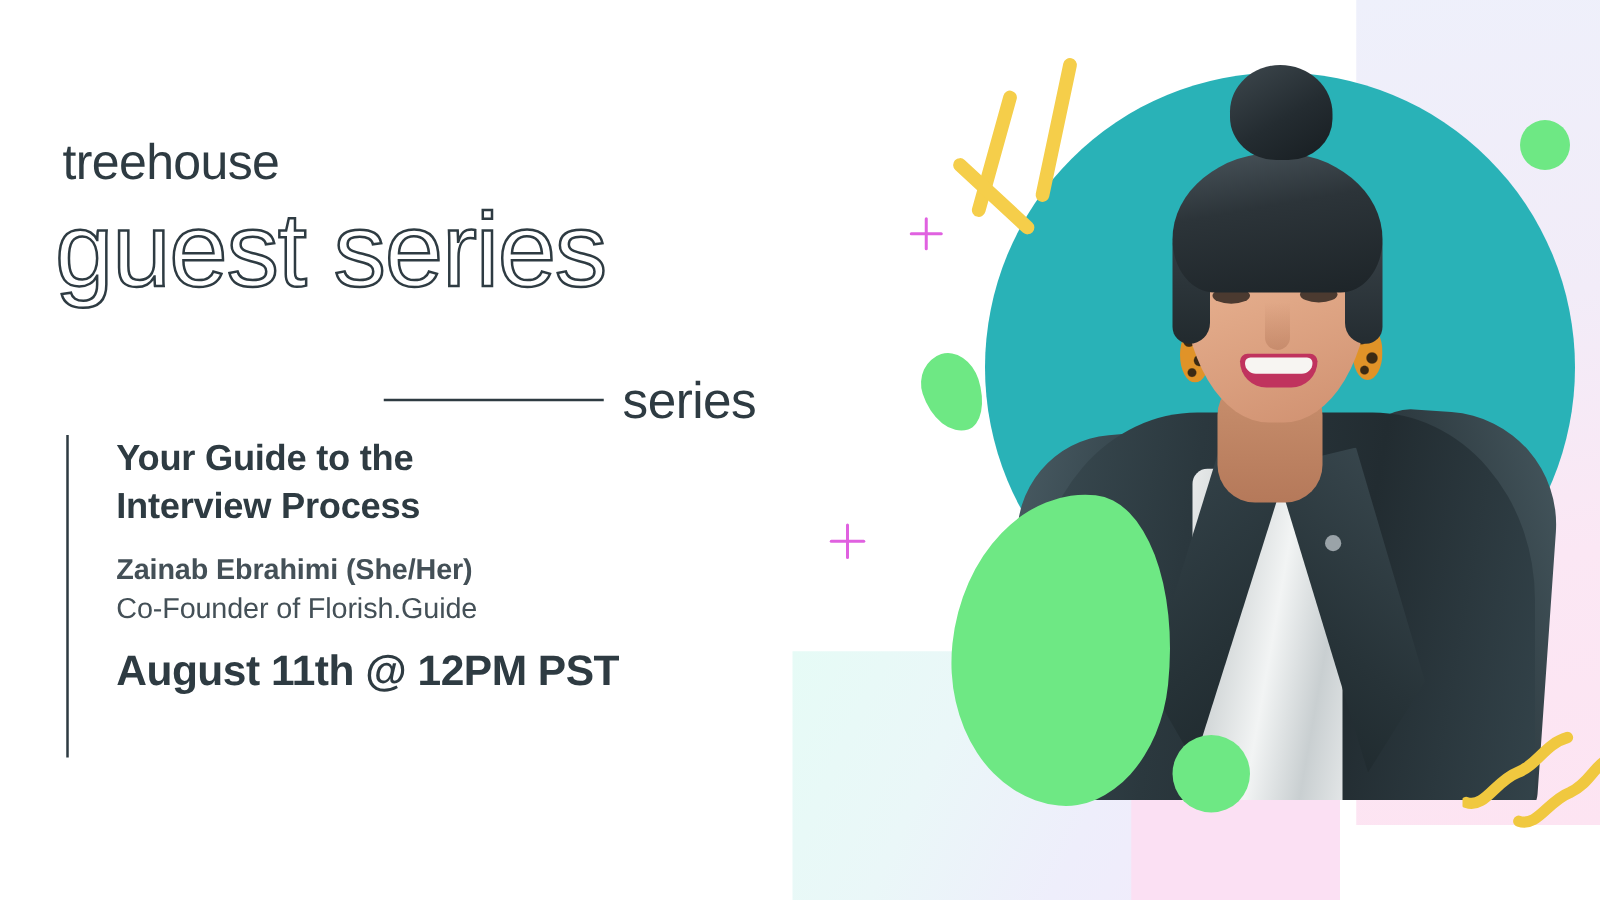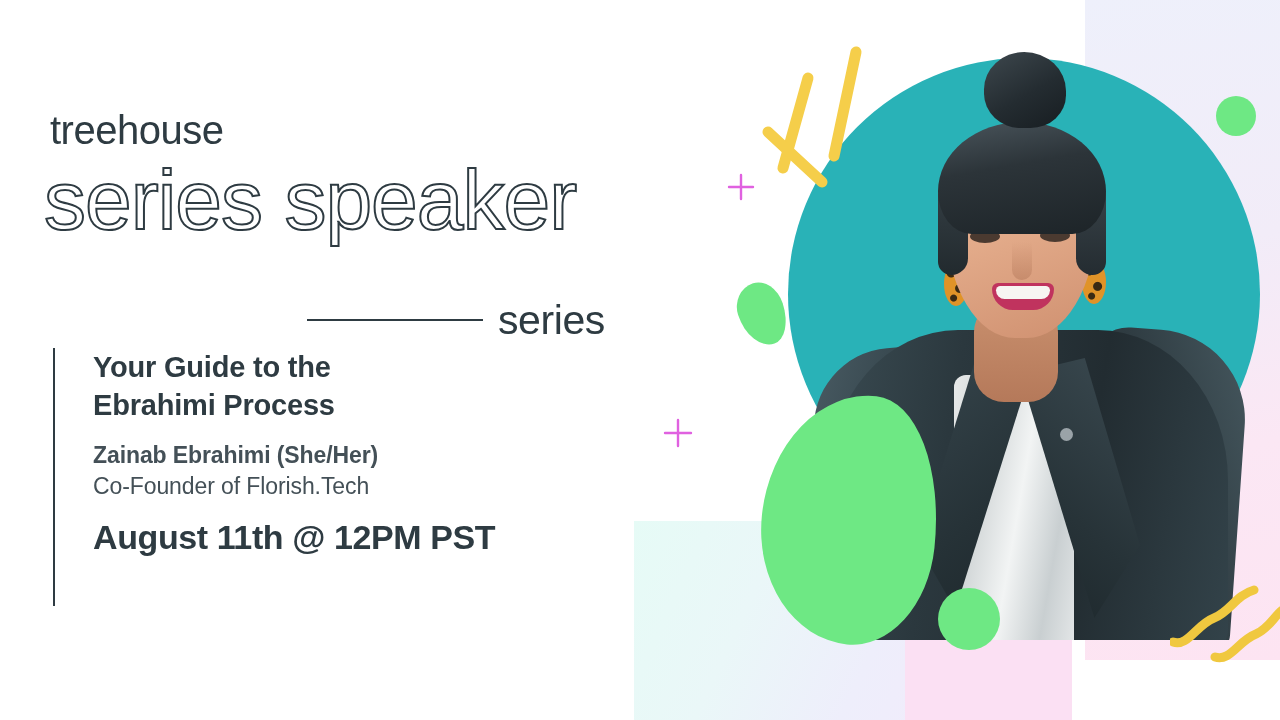--- a/index.html
+++ b/index.html
@@ -492,29 +492,29 @@
     <g stroke="#e061e0" stroke-width="2.4" stroke-linecap="round">
       <line x1="16" y1="3" x2="16" y2="29"></line>
       <line x1="3" y1="16" x2="29" y2="16"></line>
     </g>
   </svg>
 
   <div id="text-col">
 
     <div id="brand-wordmark">treehouse</div>
 
-    <div id="headline-outline">series speaker</div>
+    <div id="headline-outline">guest series</div>
 
     <div id="series-row">
       <div id="series-rule"></div>
       <div id="series-label">series</div>
     </div>
 
     <div id="detail-block">
       <div id="talk-title">Your Guide to the
-Ebrahimi Process</div>
+Interview Process</div>
       <div id="speaker-name">Zainab Ebrahimi (She/Her)</div>
-      <div id="speaker-role">Co-Founder of Florish.Tech</div>
+      <div id="speaker-role">Co-Founder of Florish.Guide</div>
       <div id="event-datetime">August 11th @ 12PM PST</div>
     </div>
 
   </div>
 </div>
 
 </body></html>

